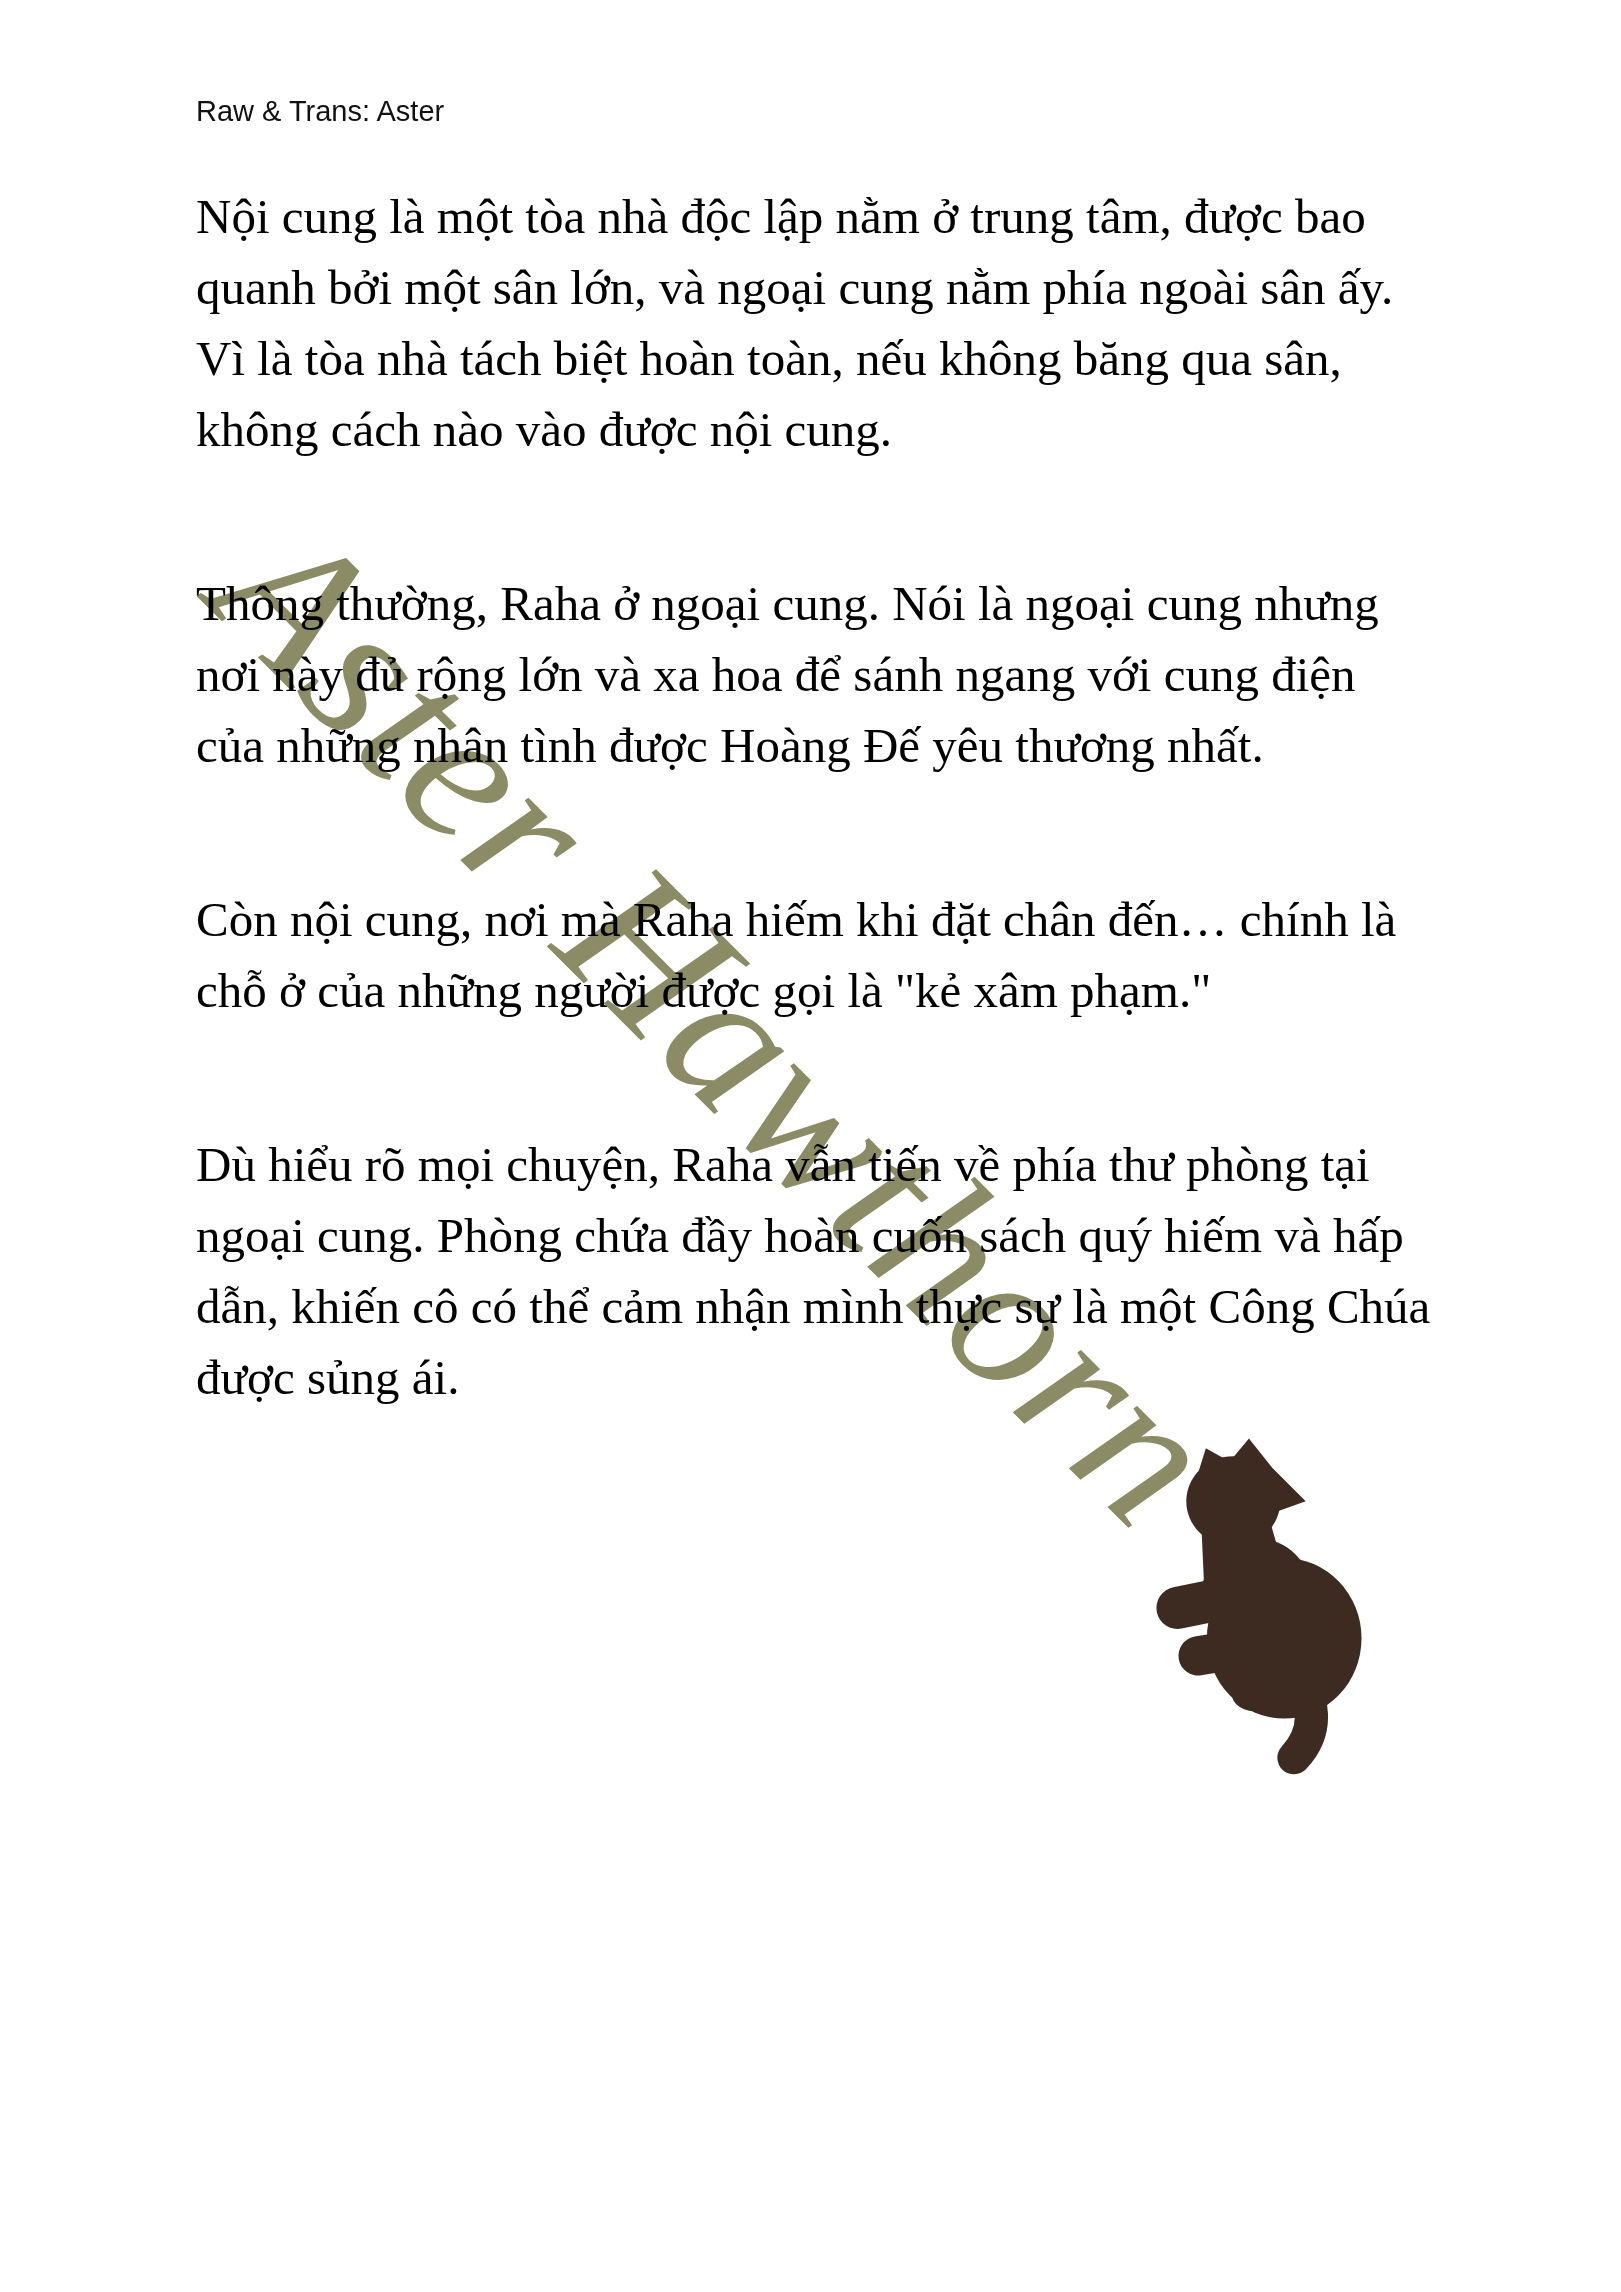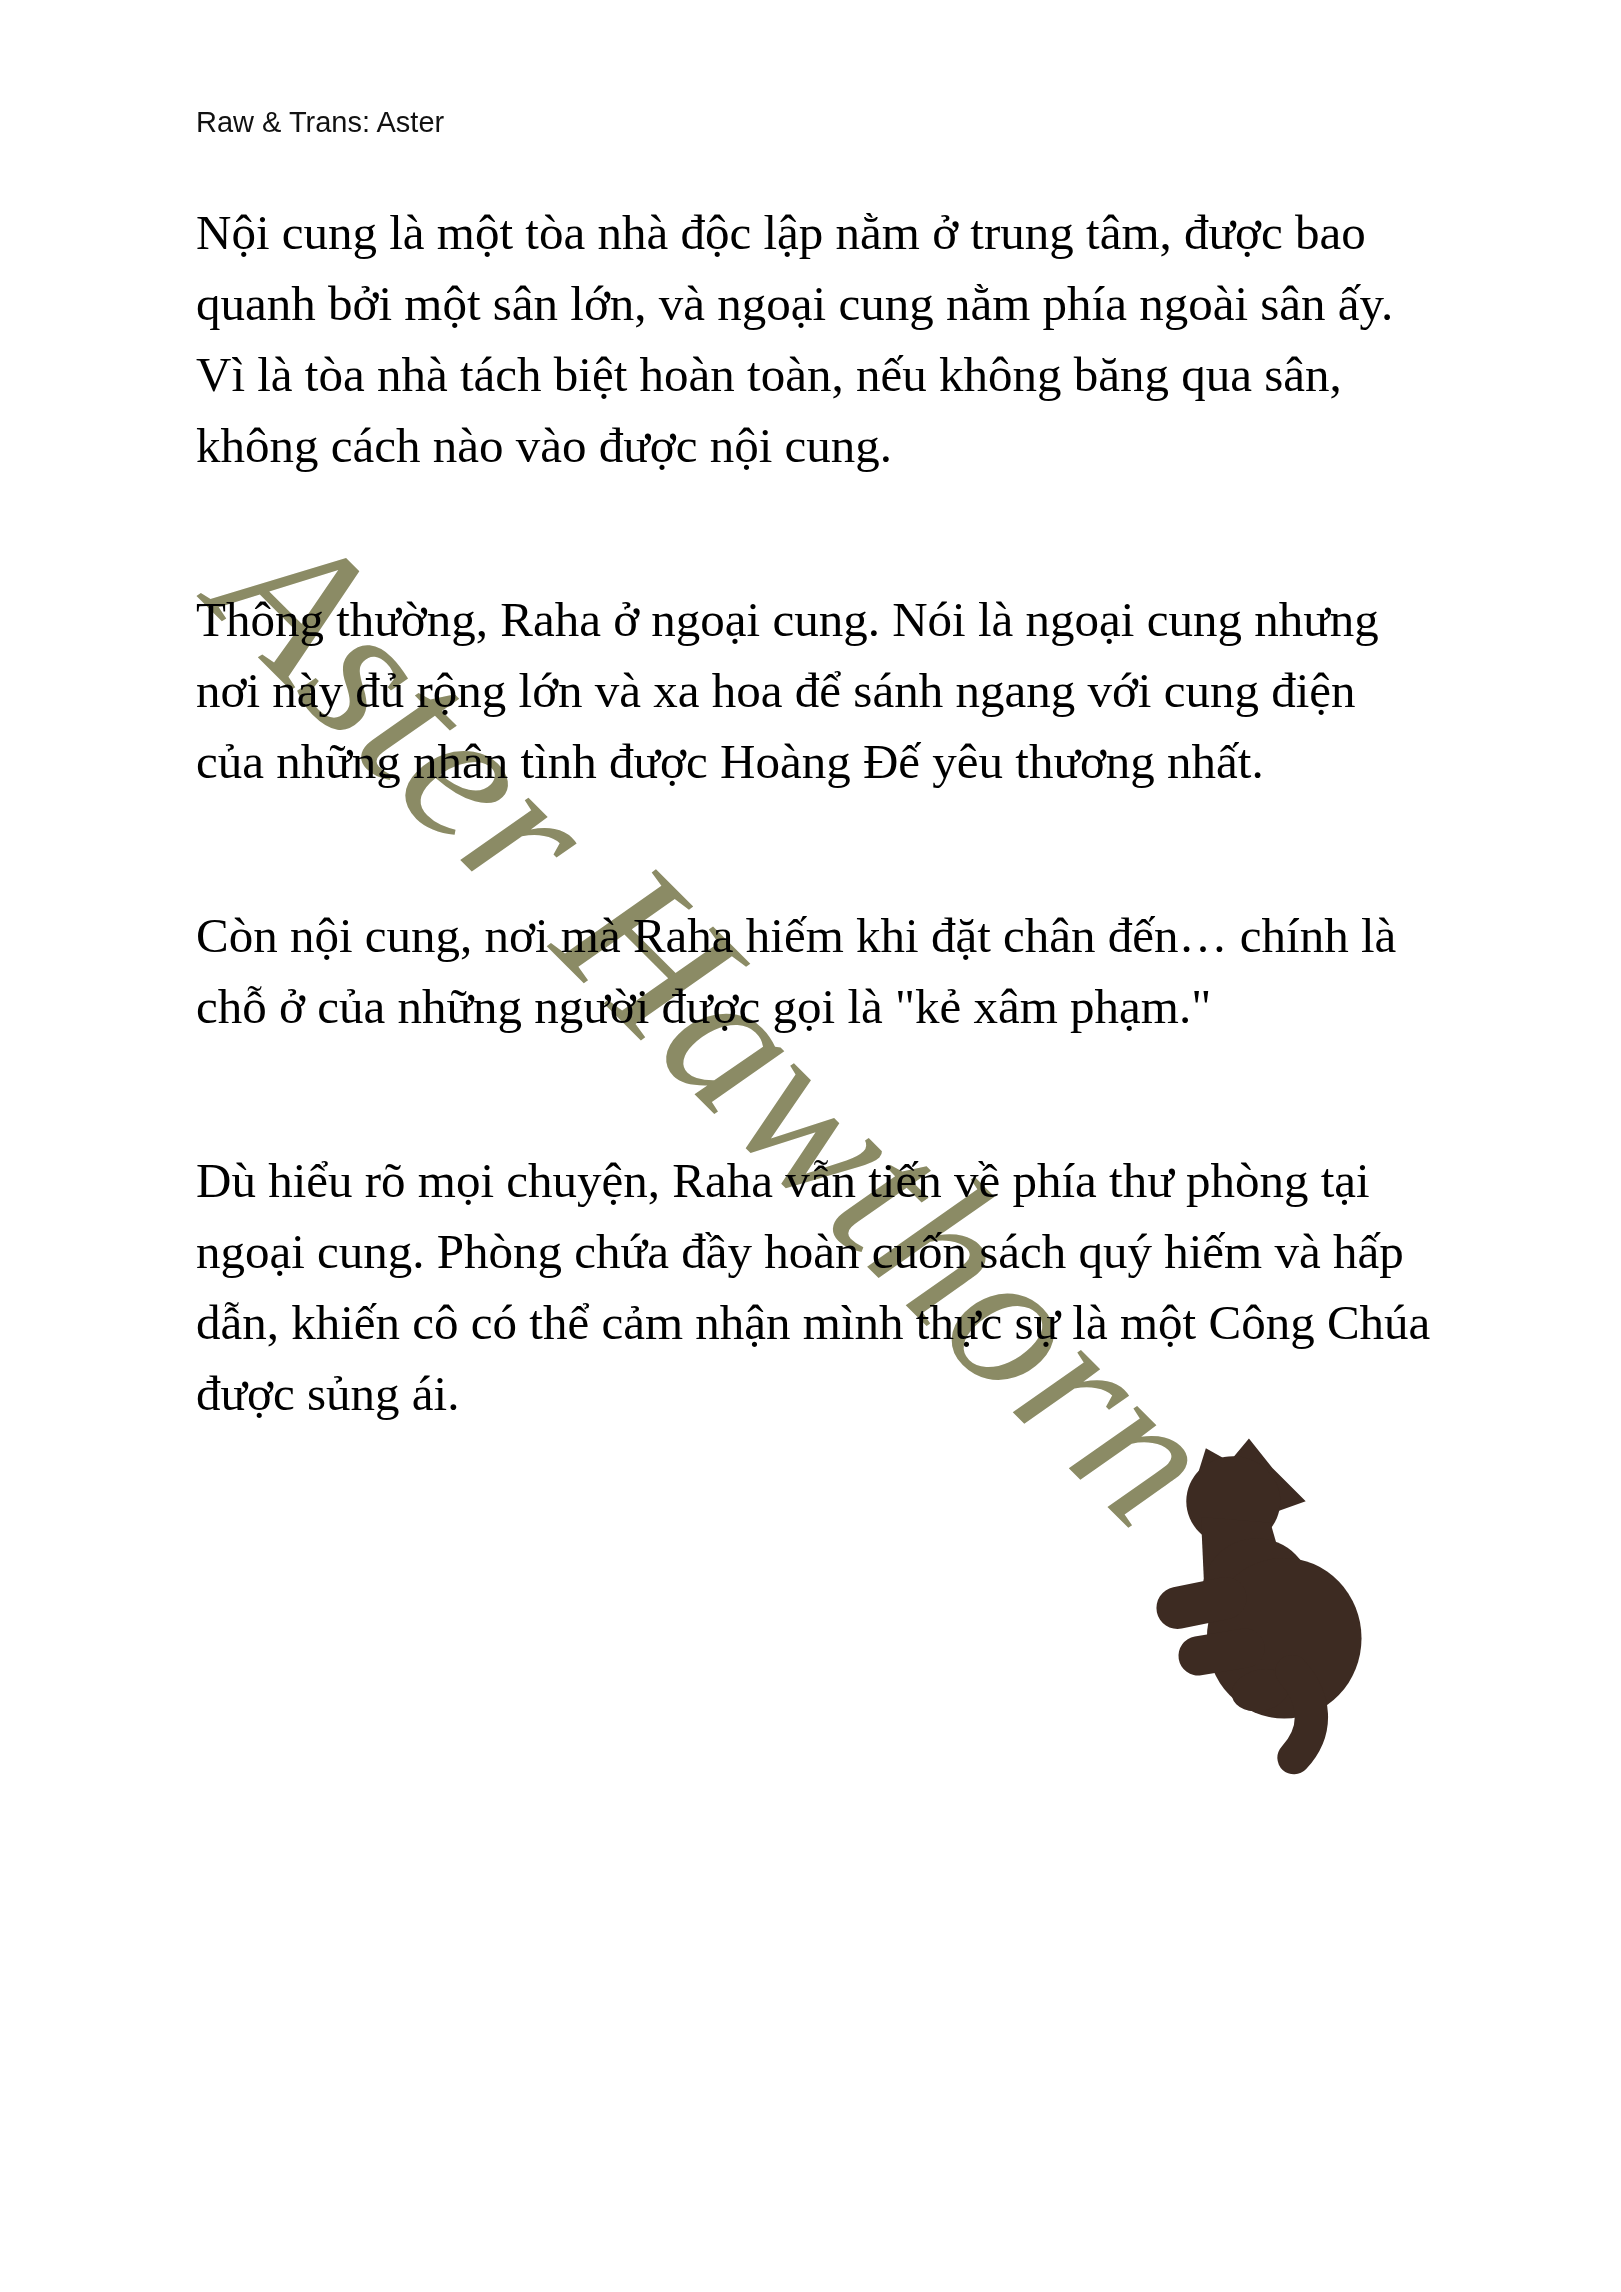--- a/index.html
+++ b/index.html
@@ -12,21 +12,20 @@
   }
   .credit{
     position:absolute;
     left:196px;
     top:94px;
     z-index:3;
     font-family:"Liberation Sans","DejaVu Sans",sans-serif;
     font-size:29px;
     line-height:35px;
     color:#111111;
-    margin-top:11px;
   }
   .watermark{
     position:absolute;
     left:323px;
     top:485px;
     z-index:1;
     transform:rotate(45deg);
     transform-origin:0 0;
     font-family:"Liberation Serif","DejaVu Serif",serif;
     font-style:italic;
@@ -49,21 +48,21 @@
     left:196px;
     top:181px;
     width:1237px;
     z-index:3;
     font-family:"Liberation Serif","DejaVu Serif",serif;
     font-size:49px;
     line-height:71px;
     color:#000000;
     text-align:left;
   }
-  .body-text p{margin:16px 0 103px 0;}
+  .body-text p{margin:0 0 103px 0;}
 </style>
 </head>
 <body>
 
 <div class="page">
 
   <div class="credit">Raw &amp; Trans: Aster</div>
 
   <div class="watermark" style="color: rgb(139, 139, 101);">Aster Hawthorn</div>
 

